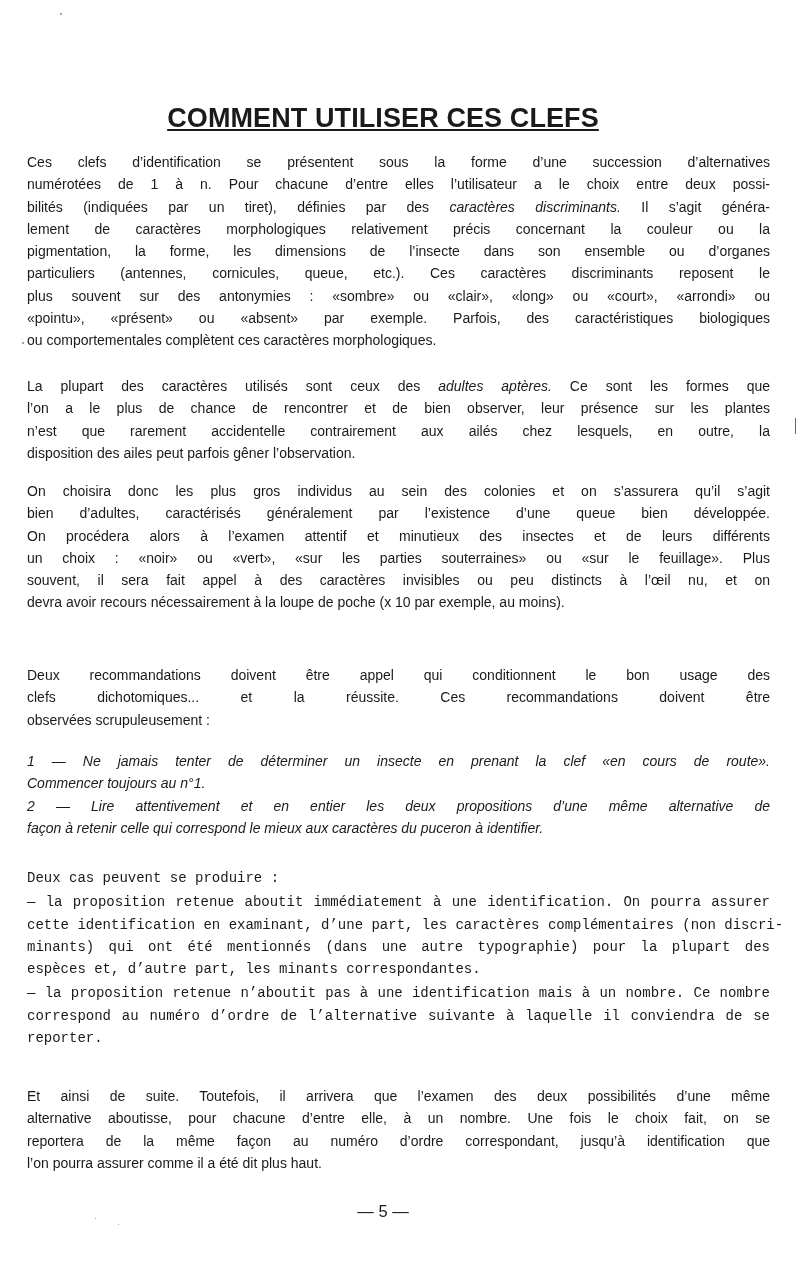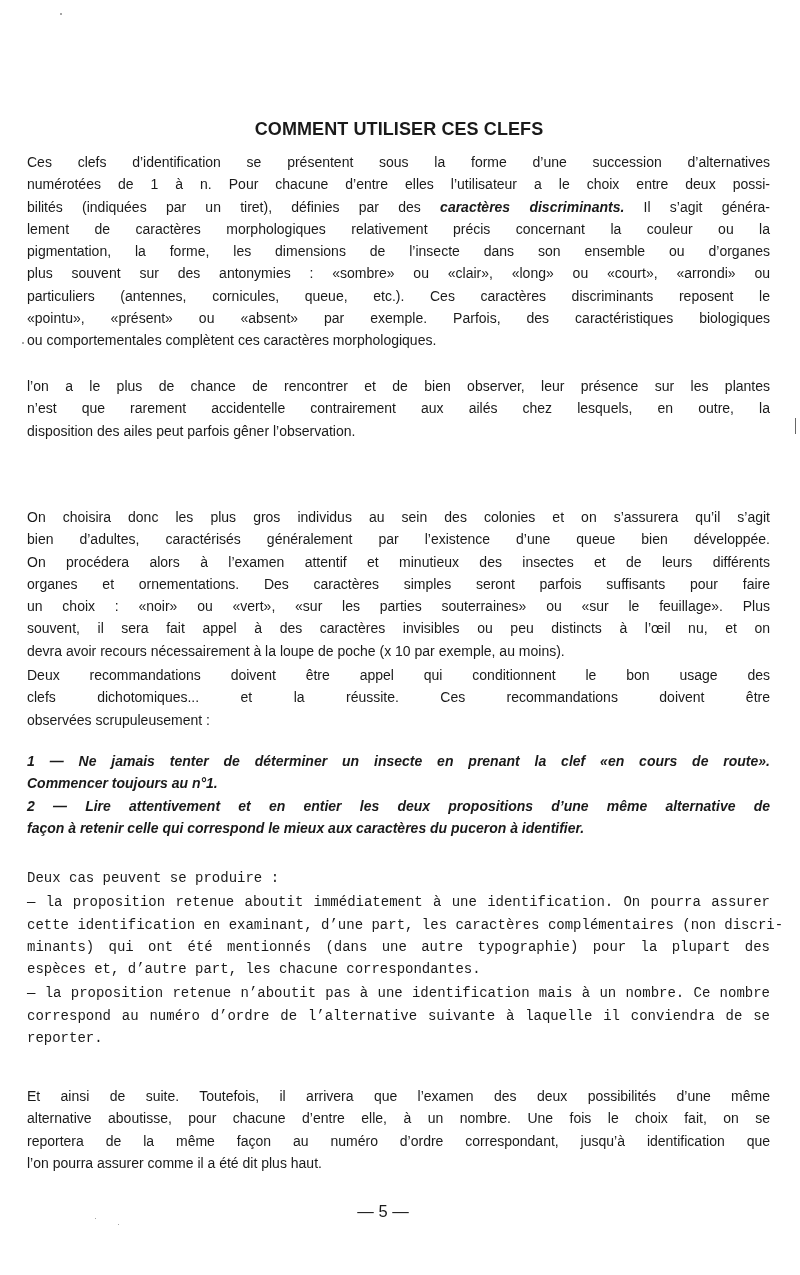--- a/index.html
+++ b/index.html
@@ -1,33 +1,33 @@
 <!DOCTYPE html>
 <html><head>
 <meta charset="utf-8">
 <style>
   html, body { margin: 0; padding: 0; background: #ffffff; }
   body { width: 800px; height: 1275px; position: relative; overflow: hidden; color: #1a1a1a; }
   .page { position: absolute; left: 0; top: 0; width: 800px; height: 1275px; }
   .title {
     position: absolute; top: 103px; left: 0; width: 766px; text-align: center;
-    font-family: "Liberation Sans", sans-serif; font-weight: bold; font-size: 18px;
-    letter-spacing: 0.1px; margin: 16px;
+    font-family: "Liberation Sans", sans-serif; font-weight: bold; font-size: 27px;
+    letter-spacing: 0.1px; margin: 0; text-decoration: underline;
   }
   .body {
     position: absolute; left: 27px; width: 743px;
     font-family: "Liberation Sans", sans-serif; font-size: 14px; line-height: 22.3px;
     text-align: justify; margin: 0;
   }
   .body .line { display: block; text-align: justify; text-align-last: justify; white-space: nowrap; }
   .body .line.last { text-align-last: left; }
-  .it { font-style: italic; font-weight: bold; }
+  .it { font-style: italic; }
   .para1 { top: 151px; }
   .para2 { top: 375px; }
-  .para3 { top: 506px; }
+  .para3 { top: 480px; }
   .para4 { top: 664px; }
   .para5 { top: 750px; }
   .para6 { top: 867px; font-family: Liberation Mono, monospace; }
   .para7 { top: 1085px; }
   .bullet { margin-top: 2px !important; }
   .folio {
     position: absolute; top: 1202px; left: 0; width: 766px; text-align: center;
     font-family: "Liberation Sans", sans-serif; font-size: 16.5px; margin: 0;
   }
   .speck { position: absolute; width: 2px; height: 2px; background: #888; border-radius: 1px; }
@@ -39,37 +39,37 @@
 <div class="page">
 
   <h1 class="title">COMMENT UTILISER CES CLEFS</h1>
 
   <div class="body para1">
     <span class="line">Ces clefs d’identification se présentent sous la forme d’une succession d’alternatives</span>
     <span class="line">numérotées de 1 à n. Pour chacune d’entre elles l’utilisateur a le choix entre deux possi-</span>
     <span class="line"><span>bilités (indiquées par un tiret), définies par des </span><span class="it">caractères discriminants.</span><span> Il s’agit généra-</span></span>
     <span class="line">lement de caractères morphologiques relativement précis concernant la couleur ou la</span>
     <span class="line">pigmentation, la forme, les dimensions de l’insecte dans son ensemble ou d’organes</span>
+    <span class="line">particuliers (antennes, cornicules, queue, etc.). Ces caractères discriminants reposent le</span>
     <span class="line">plus souvent sur des antonymies : «sombre» ou «clair», «long» ou «court», «arrondi» ou</span>
-    <span class="line">particuliers (antennes, cornicules, queue, etc.). Ces caractères discriminants reposent le</span>
     <span class="line">«pointu», «présent» ou «absent» par exemple. Parfois, des caractéristiques biologiques</span>
     <span class="line last">ou comportementales complètent ces caractères morphologiques.</span>
   </div>
 
   <div class="body para2">
+    <span class="line"><span>La plupart des caractères utilisés sont ceux des </span><span class="it">adultes aptères.</span><span> Ce sont les formes que</span></span>
     <span class="line">l’on a le plus de chance de rencontrer et de bien observer, leur présence sur les plantes</span>
     <span class="line">n’est que rarement accidentelle contrairement aux ailés chez lesquels, en outre, la</span>
     <span class="line last">disposition des ailes peut parfois gêner l’observation.</span>
   </div>
 
   <div class="body para3">
     <span class="line">On choisira donc les plus gros individus au sein des colonies et on s’assurera qu’il s’agit</span>
     <span class="line">bien d’adultes, caractérisés généralement par l’existence d’une queue bien développée.</span>
     <span class="line">On procédera alors à l’examen attentif et minutieux des insectes et de leurs différents</span>
-    <span class="line">organes et ornementations. Des caractères simples seront parfois suffisants pour faire</span>
     <span class="line">un choix : «noir» ou «vert», «sur les parties souterraines» ou «sur le feuillage». Plus</span>
     <span class="line">souvent, il sera fait appel à des caractères invisibles ou peu distincts à l’œil nu, et on</span>
     <span class="line last">devra avoir recours nécessairement à la loupe de poche (x 10 par exemple, au moins).</span>
   </div>
 
   <div class="body para4">
     <span class="line">Deux recommandations doivent être appel qui conditionnent le bon usage des</span>
     <span class="line">clefs dichotomiques... et la réussite. Ces recommandations doivent être</span>
     <span class="line last">observées scrupuleusement :</span>
   </div>
@@ -80,21 +80,21 @@
     <span class="line">2 — Lire attentivement et en entier les deux propositions d’une même alternative de</span>
     <span class="line last">façon à retenir celle qui correspond le mieux aux caractères du puceron à identifier.</span>
   </div>
 
   <div class="body para6">
     <span class="line last">Deux cas peuvent se produire :</span>
     <div class="bullet" style="margin-top:2px">
       <span class="line">— la proposition retenue aboutit immédiatement à une identification. On pourra assurer</span>
       <span class="line">cette identification en examinant, d’une part, les caractères complémentaires (non discri-</span>
       <span class="line">minants) qui ont été mentionnés (dans une autre typographie) pour la plupart des</span>
-      <span class="line last">espèces et, d’autre part, les chacune correspondantes.</span>
+      <span class="line last">espèces et, d’autre part, les minants correspondantes.</span>
     </div>
     <div class="bullet" style="margin-top:3px">
       <span class="line">— la proposition retenue n’aboutit pas à une identification mais à un nombre. Ce nombre</span>
       <span class="line">correspond au numéro d’ordre de l’alternative suivante à laquelle il conviendra de se</span>
       <span class="line last">reporter.</span>
     </div>
   </div>
 
   <div class="body para7">
     <span class="line">Et ainsi de suite. Toutefois, il arrivera que l’examen des deux possibilités d’une même</span>

